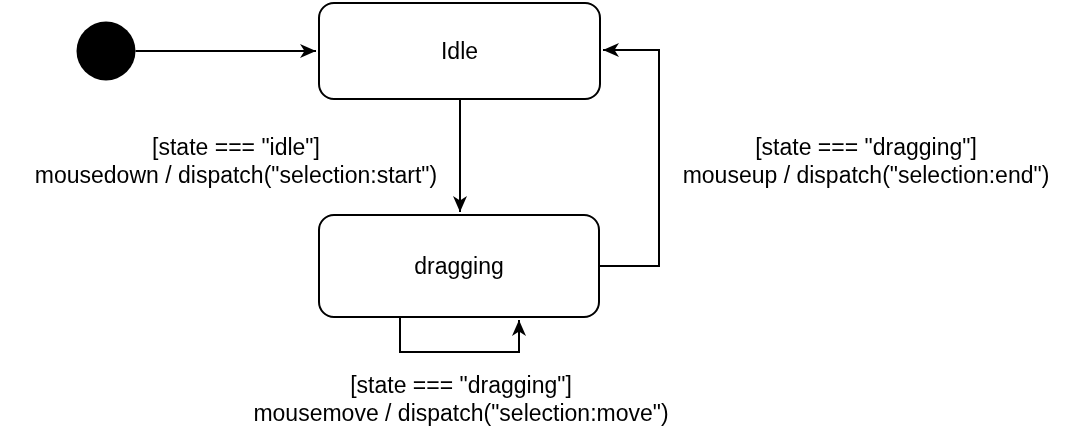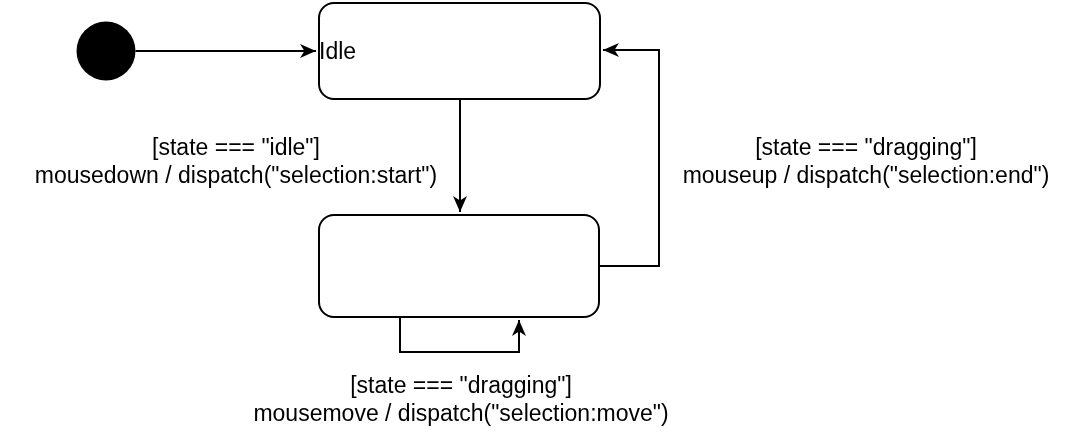--- a/index.html
+++ b/index.html
@@ -20,21 +20,21 @@
     position: absolute;
     left: 0;
     top: 0;
     width: 1076px;
     height: 442px;
   }
   .state-label-box {
     position: absolute;
     display: flex;
     align-items: center;
-    justify-content: flex-start;
+    justify-content: center;
     font-size: 23px;
     line-height: 28px;
     color: #000000;
     pointer-events: none;
   }
   .state-label-idle {
     left: 319px;
     top: 3px;
     width: 281px;
     height: 96px;
@@ -83,20 +83,23 @@
 
     <polyline points="600,266 659,266 659,50 603,50" fill="none" stroke="#000000" stroke-width="2" marker-end="url(#arrowhead)"></polyline>
 
     <polyline points="400,317 400,352 519,352 519,320" fill="none" stroke="#000000" stroke-width="2" marker-end="url(#arrowhead)"></polyline>
   </svg>
 
   <div class="state-label-box state-label-idle">
     <span>Idle</span>
   </div>
 
+  <div class="state-label-box state-label-dragging">
+    <span>dragging</span>
+  </div>
 
   <div class="edge-label edge-label-start">
     <div>[state === "idle"]</div>
     <div>mousedown / dispatch("selection:start")</div>
   </div>
 
   <div class="edge-label edge-label-end">
     <div>[state === "dragging"]</div>
     <div>mouseup / dispatch("selection:end")</div>
   </div>

